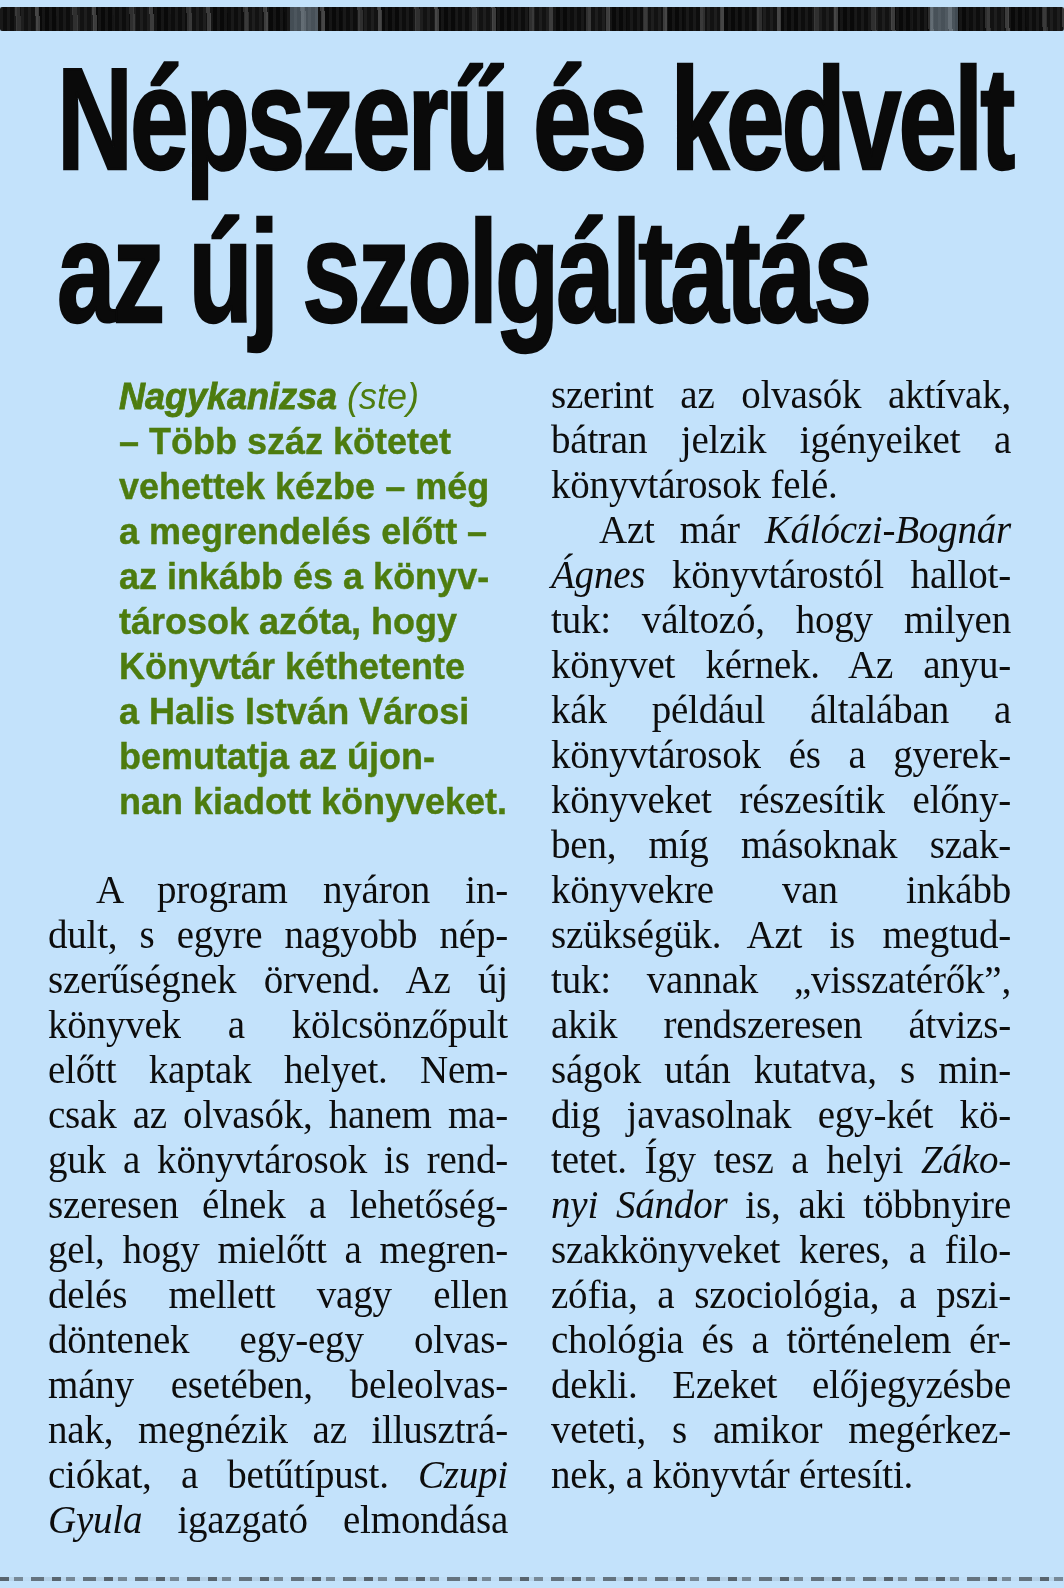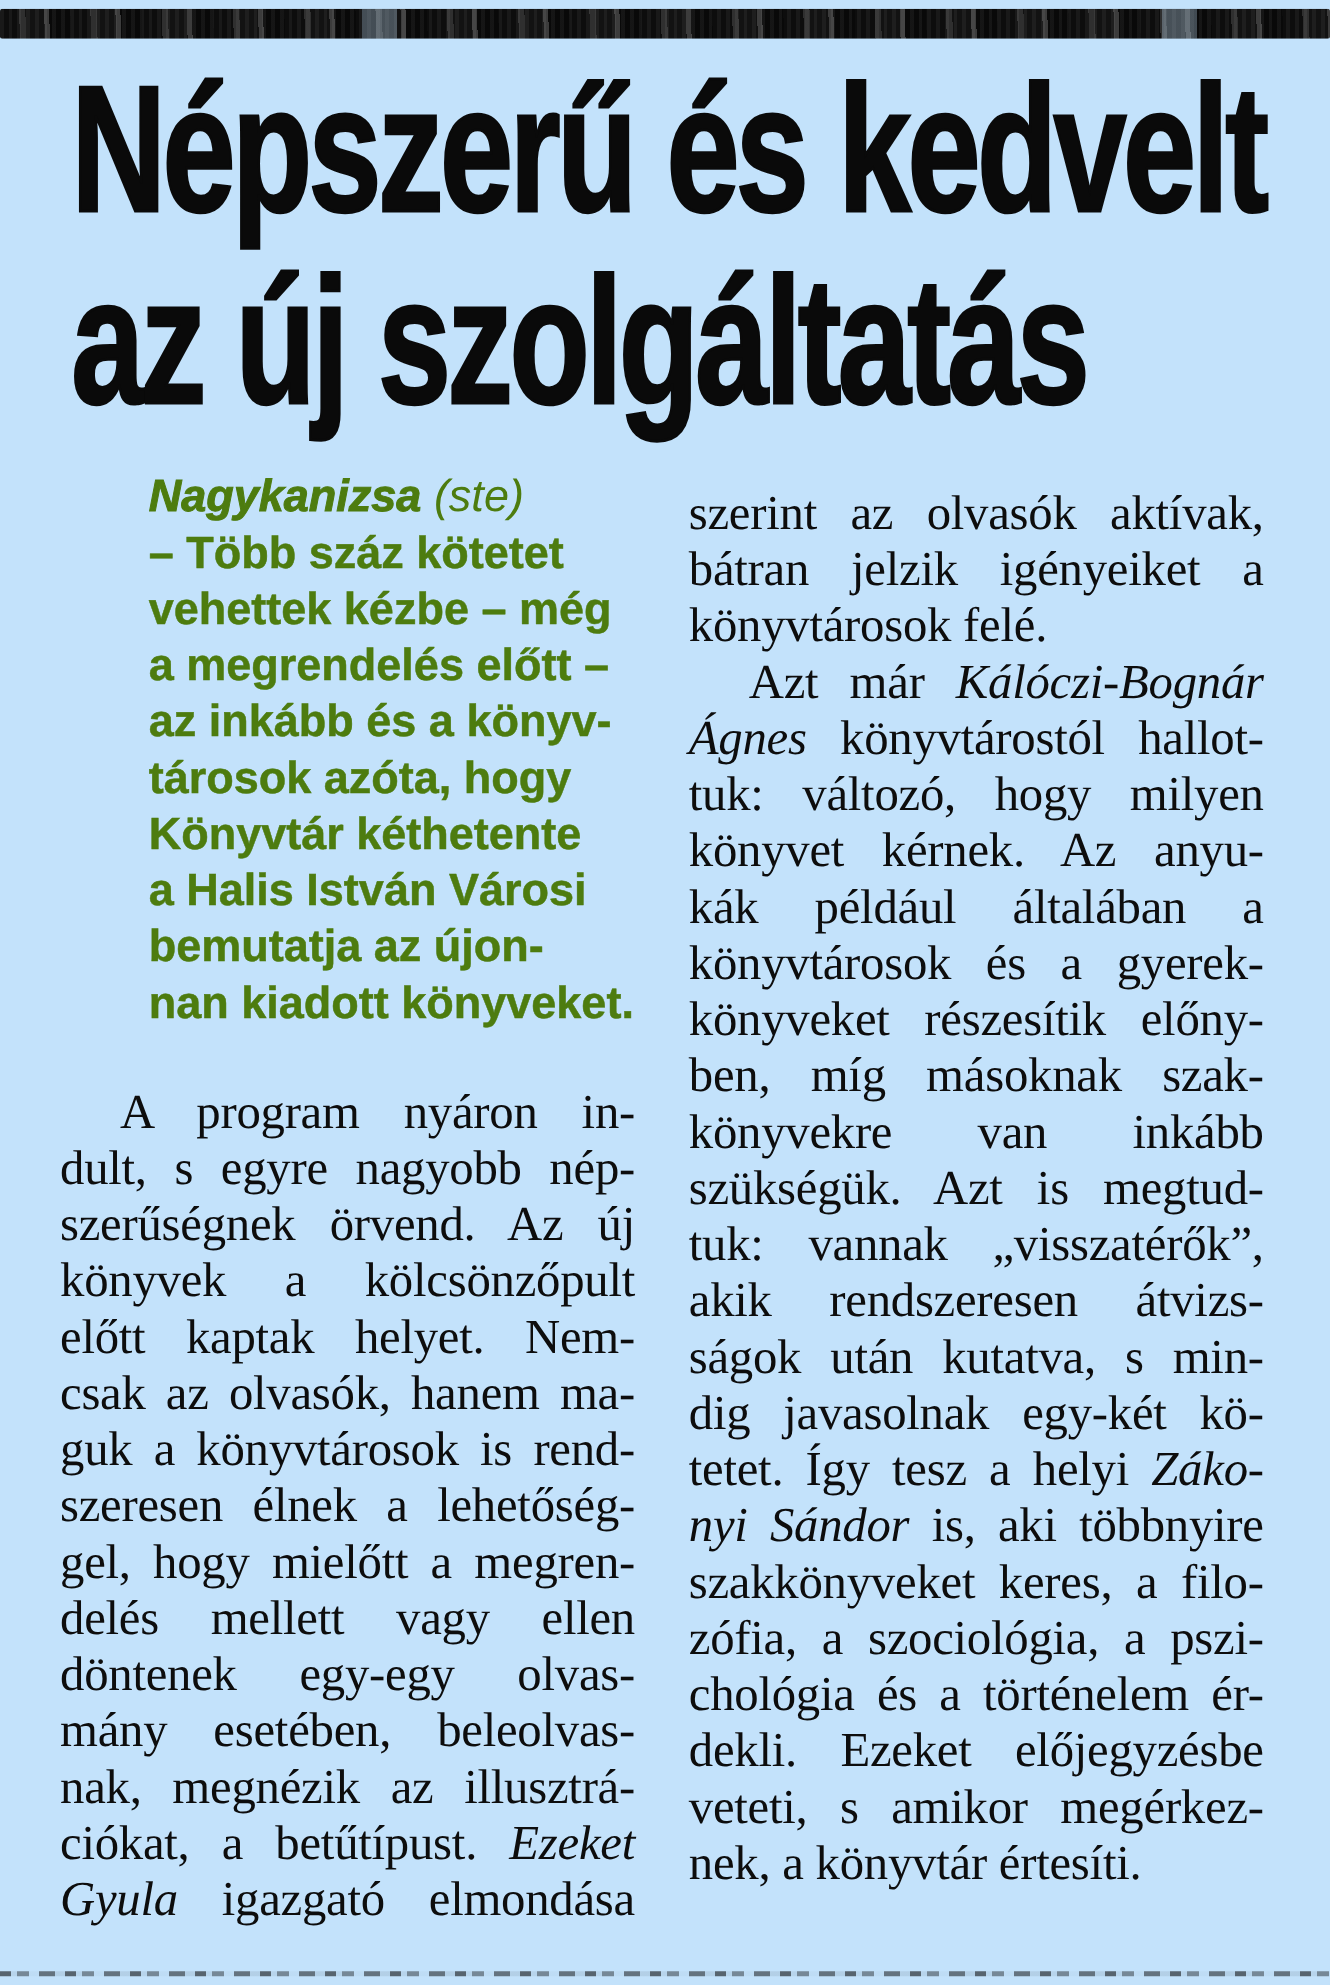--- a/index.html
+++ b/index.html
@@ -45,21 +45,21 @@
   .lead .line{height:45px;white-space:nowrap;}
   
   .col{
     position:absolute;width:460px;
     font-family:"Liberation Serif", serif;
     font-size:39px;line-height:45px;
     letter-spacing:-0.2px;
     color:#0d0d0d;
   }
   .col-left{left:48px;top:867px;}
-  .col-right{left:551px;top:388px;}
+  .col-right{left:551px;top:372px;}
   .col .line{height:45px;text-align:justify;text-align-last:justify;}
   .col .line.end{text-align-last:left;}
   .line.indent{text-indent:48px;}
   .i{font-style:italic;}
   .bi{font-style:italic;-webkit-text-stroke:0.8px currentColor;}
   .cr{font-style:italic;font-weight:400;-webkit-text-stroke:0 transparent;}
   
   .bottom-rule{
     position:absolute;left:0;top:1577px;width:1064px;height:4px;
     background:
@@ -97,21 +97,21 @@
     <div class="line"><span>könyvek a kölcsönzőpult</span></div>
     <div class="line"><span>előtt kaptak helyet. Nem-</span></div>
     <div class="line"><span>csak az olvasók, hanem ma-</span></div>
     <div class="line"><span>guk a könyvtárosok is rend-</span></div>
     <div class="line"><span>szeresen élnek a lehetőség-</span></div>
     <div class="line"><span>gel, hogy mielőtt a megren-</span></div>
     <div class="line"><span>delés mellett vagy ellen</span></div>
     <div class="line"><span>döntenek egy-egy olvas-</span></div>
     <div class="line"><span>mány esetében, beleolvas-</span></div>
     <div class="line"><span>nak, megnézik az illusztrá-</span></div>
-    <div class="line"><span>ciókat, a betűtípust. </span><span class="i">Ezeket</span></div>
+    <div class="line"><span>ciókat, a betűtípust. </span><span class="i">Czupi</span></div>
     <div class="line"><span class="i">Gyula</span><span> igazgató elmondása</span></div>
   </div>
 
 <div class="col col-right">
     <div class="line"><span>szerint az olvasók aktívak,</span></div>
     <div class="line"><span>bátran jelzik igényeiket a</span></div>
     <div class="line end"><span>könyvtárosok felé.</span></div>
     <div class="line indent"><span>Azt már </span><span class="i">Kálóczi-Bognár</span></div>
     <div class="line"><span class="i">Ágnes</span><span> könyvtárostól hallot-</span></div>
     <div class="line"><span>tuk: változó, hogy milyen</span></div>

